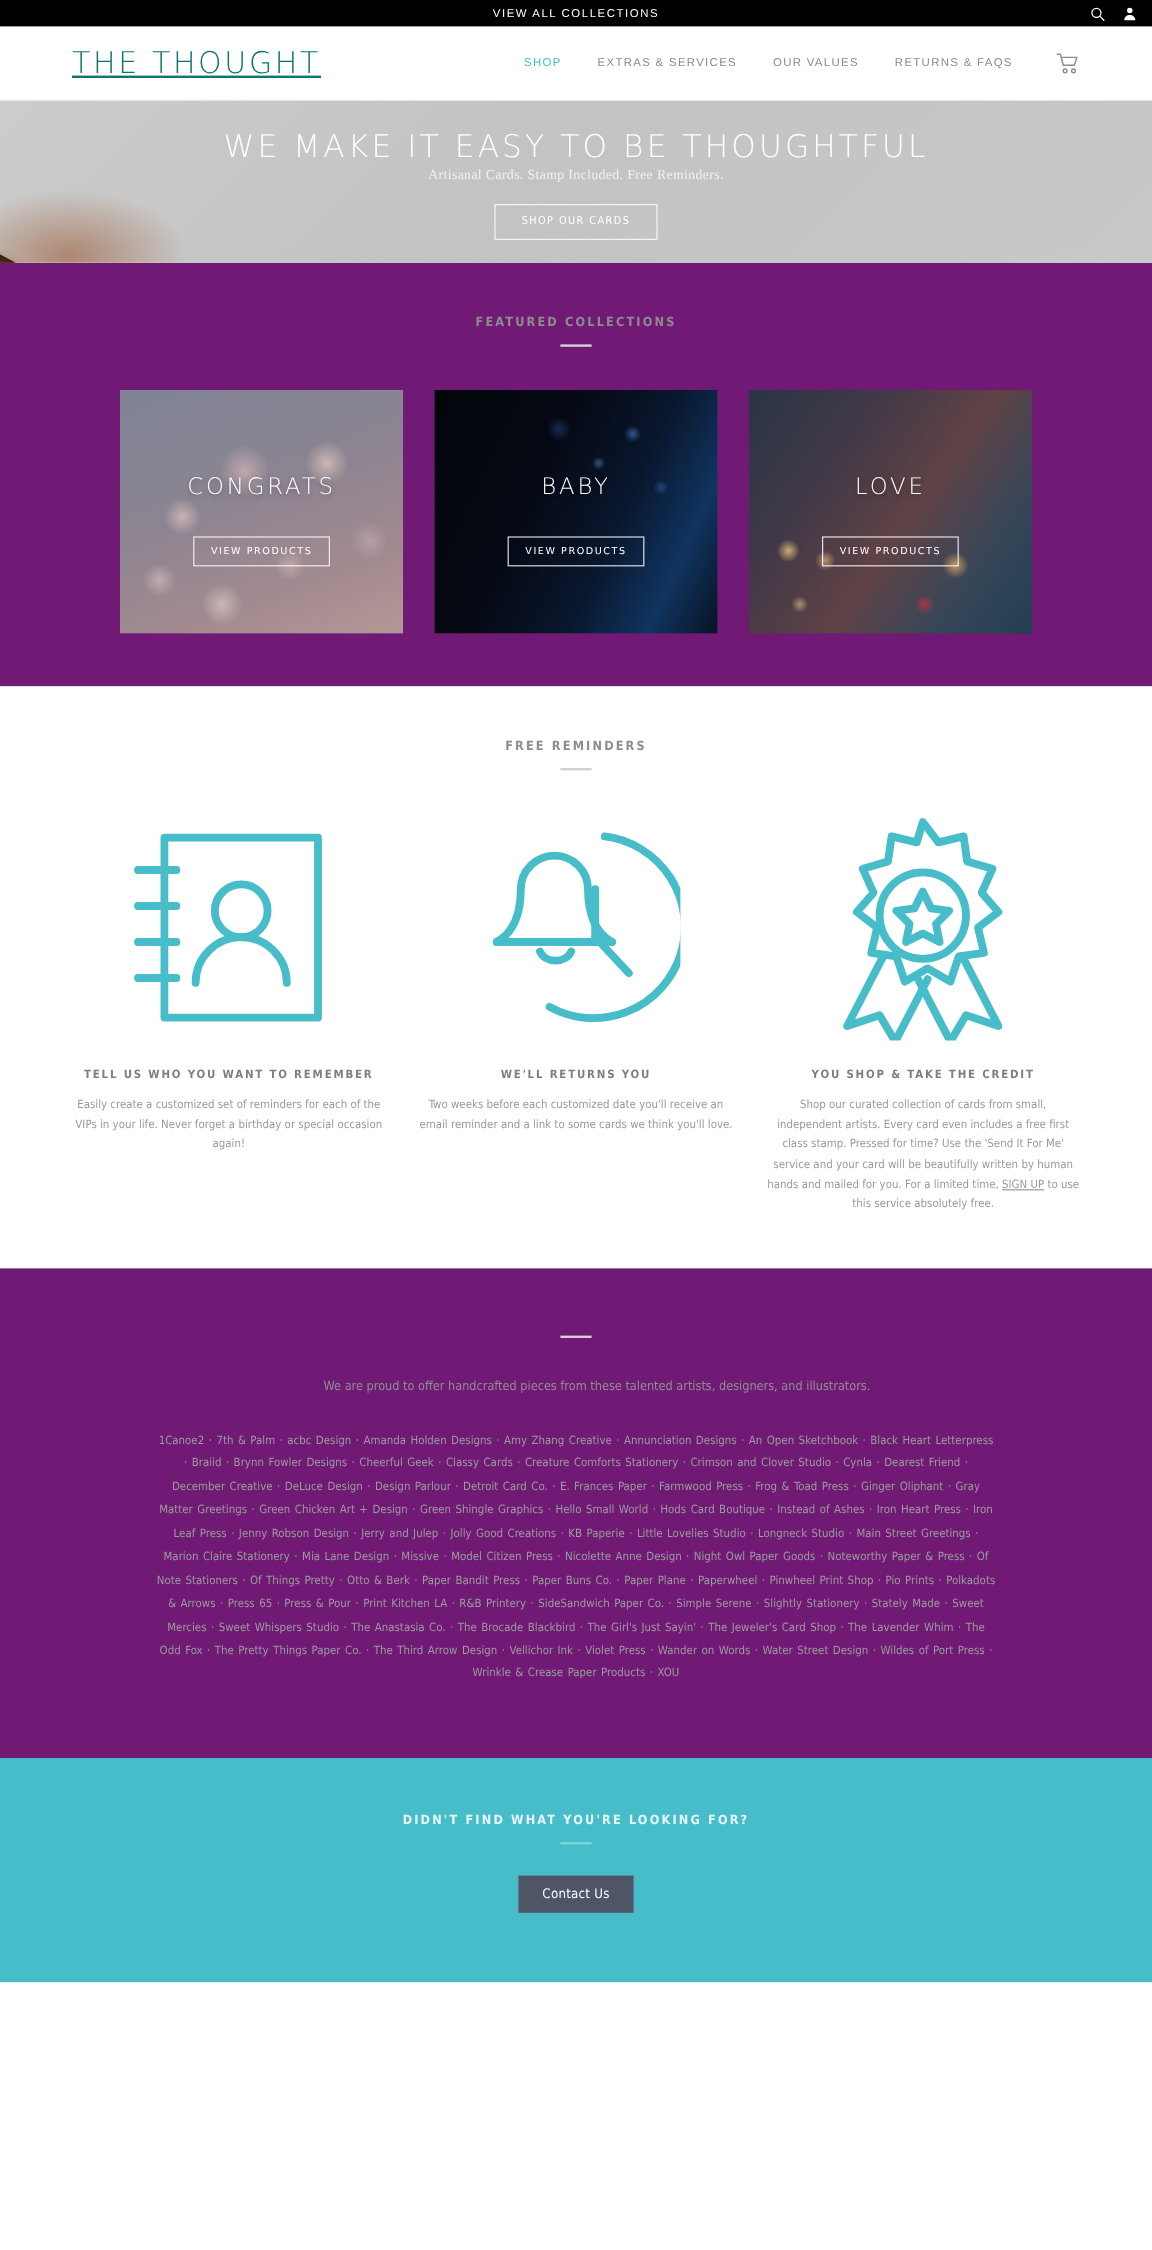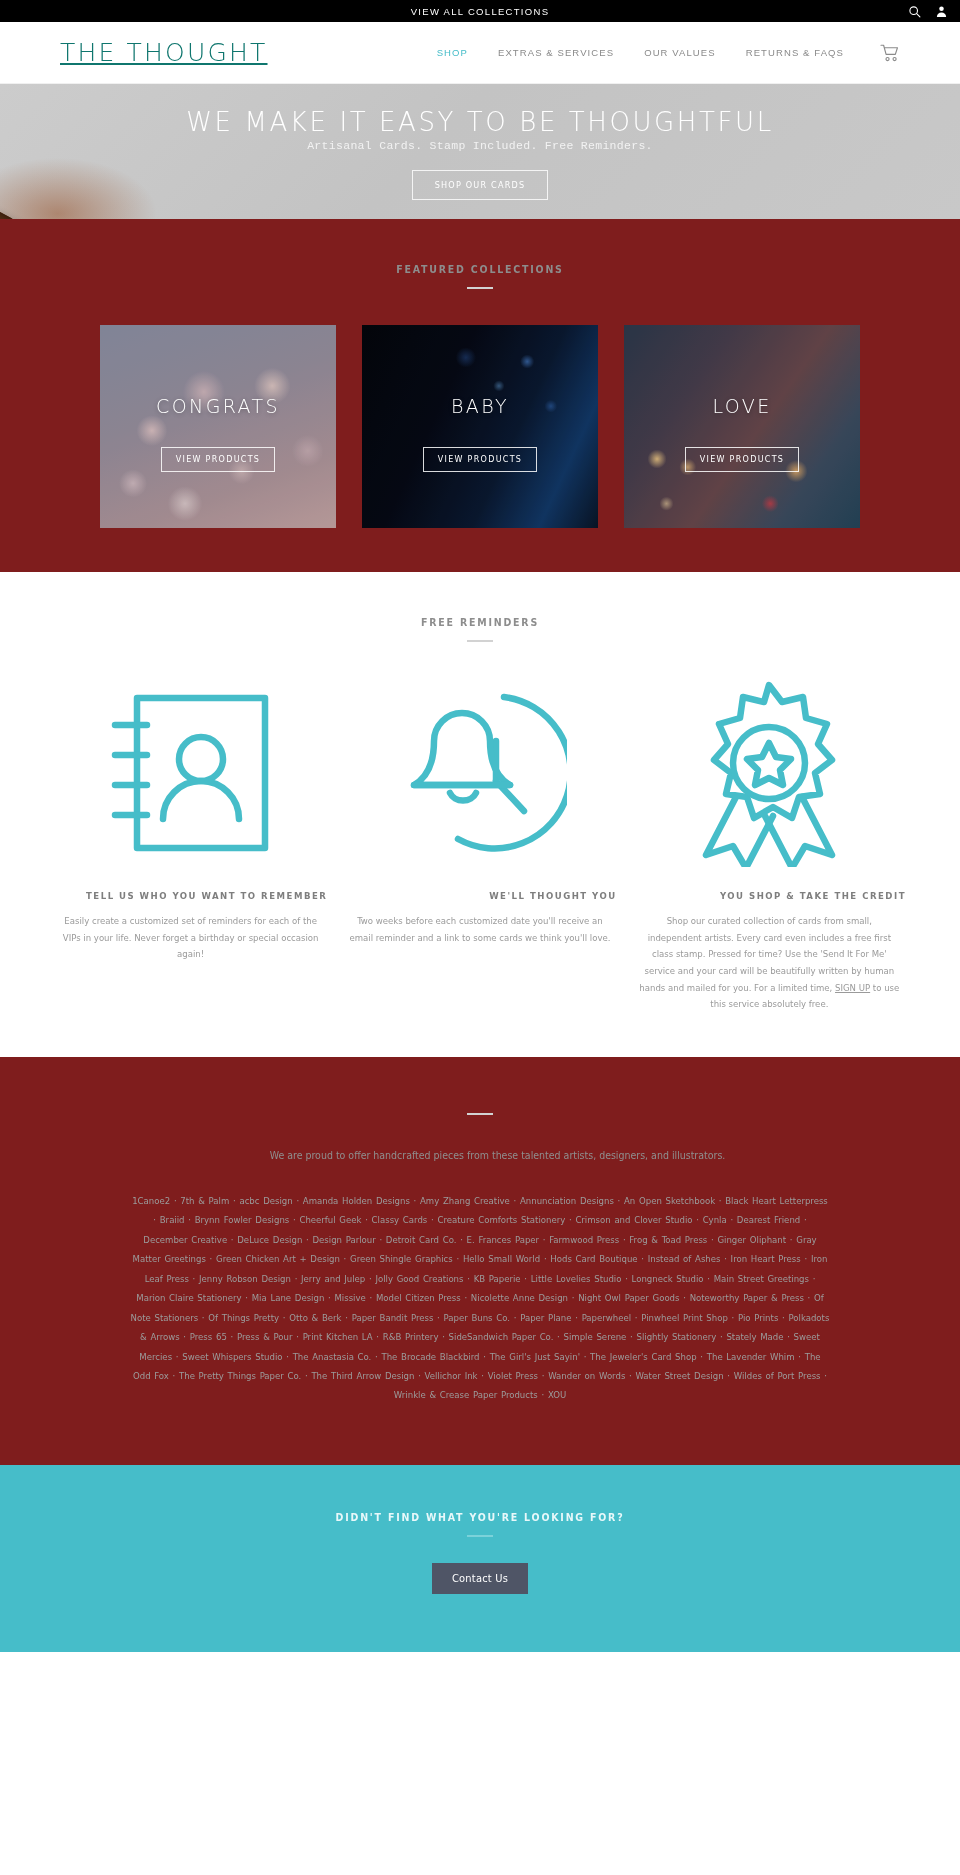--- a/index.html
+++ b/index.html
@@ -121,21 +121,21 @@
     font-family: "DejaVu Sans", sans-serif;
     font-stretch: condensed;
     text-align: center;
     white-space: nowrap;
   }
   .hero-sub {
     margin-top: 2px;
     color: #f2f2f2;
     font-size: 11.5px;
     letter-spacing: .3px;
-    font-family: Liberation Mono, monospace;
+    font-family: Liberation Serif, serif;
     font-stretch: condensed;
   }
   .hero-btn {
     margin-top: 18px;
     display: inline-flex;
     align-items: center;
     justify-content: center;
     padding: 9px 22px;
     border: 1px solid rgba(255,255,255,.82);
     color: #ffffff;
@@ -143,21 +143,21 @@
     letter-spacing: 1.2px;
     text-decoration: none;
     background: transparent;
     cursor: pointer;
     font-family: "DejaVu Sans", sans-serif;
     font-stretch: condensed;
   }
 
   
   .section { padding: 44px 0; }
-  .sec-grey { background: #7f1d1d; }
+  .sec-grey { background: #701a75; }
   .sec-white { background: #ffffff; }
   .sec-title {
     text-align: center;
     font-size: 10.5px;
     letter-spacing: 1.8px;
     color: #8d8d8d;
     font-family: "DejaVu Sans", sans-serif;
     font-stretch: condensed;
   }
   .sec-rule {
@@ -258,21 +258,20 @@
     align-items: center;
     justify-content: center;
   }
   .feature-title {
     font-size: 9.5px;
     letter-spacing: 1.5px;
     color: #7e7e7e;
     margin-top: 18px;
     font-family: "DejaVu Sans", sans-serif;
     font-stretch: condensed;
-    text-align: right;
   }
   .feature-body {
     margin-top: 12px;
     font-size: 9.5px;
     line-height: 1.75;
     color: #9a9a9a;
     font-family: "DejaVu Sans", sans-serif;
     font-stretch: condensed;
     padding: 0 6px;
   }
@@ -442,21 +441,21 @@
       <div class="feature-icon">
         <svg width="175" height="175" viewBox="0 0 175 175" fill="none" stroke="#46bdc9" stroke-width="6.5" stroke-linecap="round" stroke-linejoin="round">
           <path d="M112 12a76 76 0 1 1-46 142"></path>
           <path d="M104 96V56"></path>
           <path d="M104 96l28 30"></path>
           <path d="M22 100c14-8 20-24 20-44a28 28 0 0 1 56 0c0 20 6 36 20 44z"></path>
           <path d="M22 100h96"></path>
           <path d="M58 108a14 12 0 0 0 26 0"></path>
         </svg>
       </div>
-      <h3 class="feature-title">WE'LL THOUGHT YOU</h3>
+      <h3 class="feature-title">WE'LL RETURNS YOU</h3>
       <p class="feature-body">Two weeks before each customized date you'll receive an email reminder and a link to some cards we think you'll love.</p>
     </div>
 
     <div class="feature">
       <div class="feature-icon">
         <svg width="175" height="190" viewBox="0 0 175 190" fill="none" stroke="#46bdc9" stroke-width="6.5" stroke-linecap="round" stroke-linejoin="round">
           <path d="M87 8l13 17 21-5 3 21 21 6-9 20 14 16-17 13 5 21-21 3-7 21-19-11-19 11-7-21-21-3 5-21-17-13 14-16-9-20 21-6 3-21 21 5z"></path>
           <circle cx="87" cy="86" r="36"></circle>
           <path d="M87 66l7 14 15 2-11 11 3 15-14-7-14 7 3-15-11-11 15-2z"></path>
           <path d="M54 120L24 178l27-9 13 22 27-52"></path>

